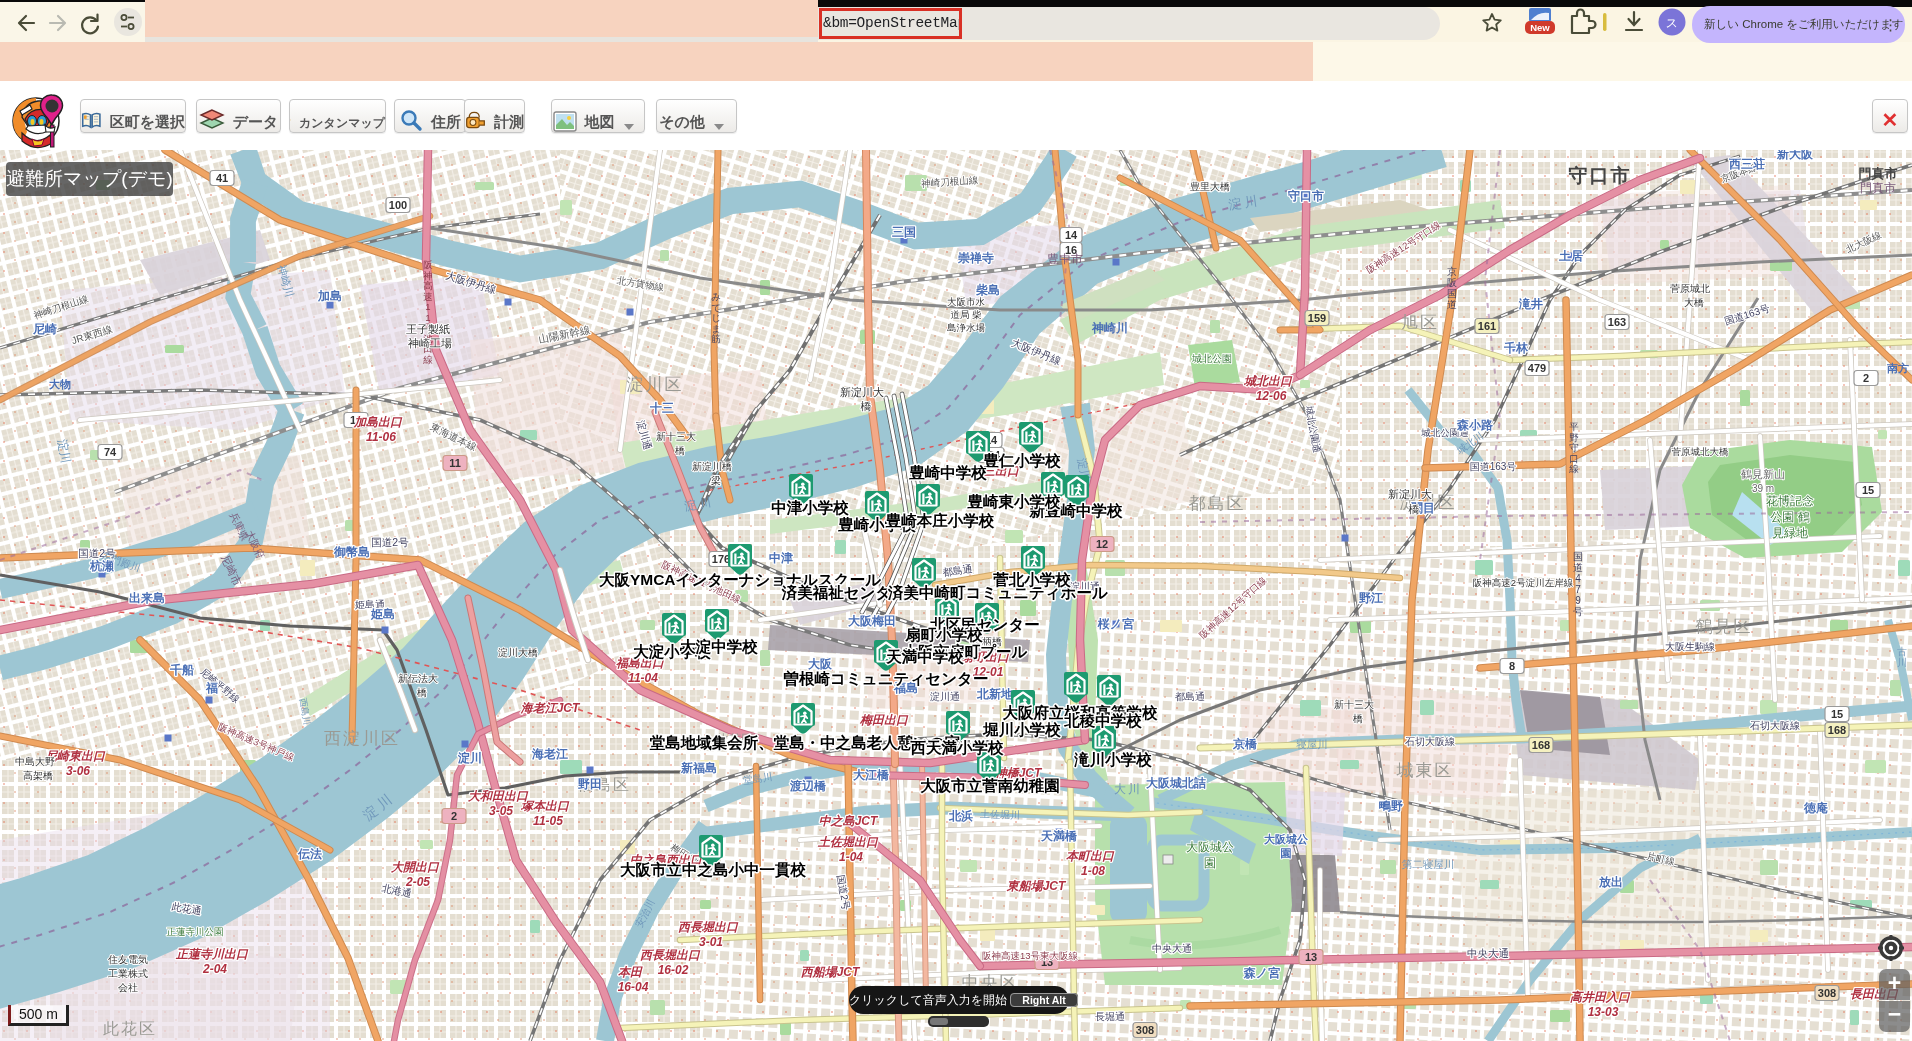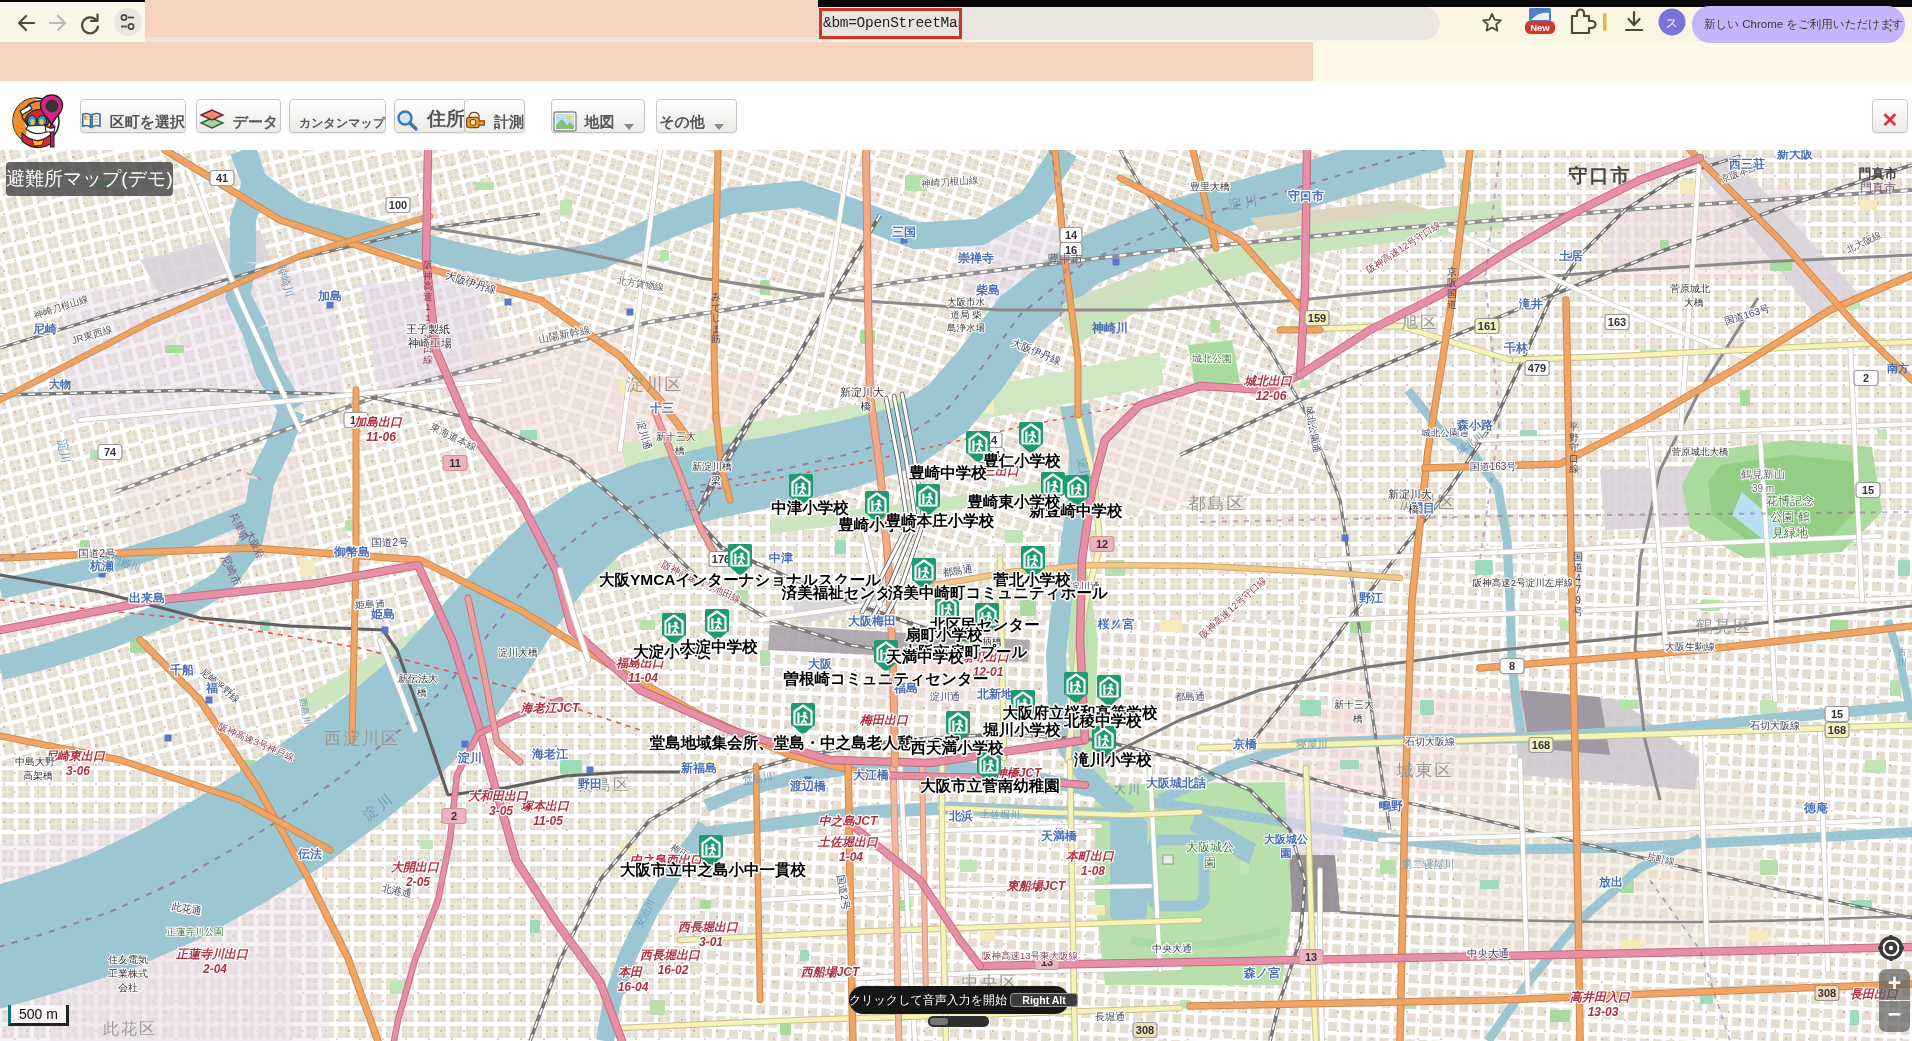--- a/index.html
+++ b/index.html
@@ -27,21 +27,21 @@
 .tbtn span { white-space:nowrap; }
 #map { position:absolute; left:0; top:150px; }
 #demolabel { position:absolute; left:6px; top:162px; width:167px; height:34px; background:rgba(68,68,68,0.82);
   color:#fff; font-size:19px; line-height:34px; border-radius:4px; }
 #voicepill { position:absolute; left:849px; top:986px; width:220px; height:28px; background:#161616; border-radius:14px;
   color:#fff; font-size:12px; line-height:28px; text-align:center; white-space:nowrap; }
 #keycap { border:1.5px solid #9a9a9a; border-radius:4px; background:#3c3c3c; padding:0px 11px; font-size:10.5px; font-weight:bold; }
 #voicebar { position:absolute; left:928px; top:1016px; width:61px; height:11px; background:#2e2e2e; border-radius:5px; }
 #voicebar div { width:18px; height:7px; margin:2px; background:#777; border-radius:3px; }
 #scalebox { position:absolute; left:8px; top:1005px; width:61px; height:21px; background:rgba(255,255,255,0.55);
-  border-left:3px solid #0f766e; border-right:3px solid #222; border-bottom:3px solid #222;
+  border-left:3px solid #7f1d1d; border-right:3px solid #222; border-bottom:3px solid #222;
   font-size:14px; color:#111; line-height:18px; text-align:center; }
 #locbtn { position:absolute; left:1876px; top:933px; }
 #zoomin, #zoomout { position:absolute; left:1879px; width:31px; height:31px; background:rgba(95,95,95,0.72);
   font-size:23px; color:#fff; text-align:center; line-height:29px; font-weight:bold; }
 #zoomin { top:969px; border-radius:7px 7px 0 0; }
 #zoomout { top:1001px; border-radius:0 0 7px 7px; line-height:26px; }
 </style></head><body>
 <div id="page">
     <svg id="map" width="1912" height="891" viewBox="0 150 1912 891" font-family="Liberation Sans, sans-serif">
       <defs>
@@ -993,21 +993,21 @@
           <path d="M5 16 q-4 -9 6 -10 q9 -1 7 5 q-2 6 -8 4 q-5 -1 -4 5 l2 3" fill="none" stroke="#e8b820" stroke-width="3.5"></path>
           <circle cx="16" cy="5" r="3.2" fill="#d04a4a" stroke="#7a1a1a" stroke-width="1"></circle>
         </svg>
         <span style="font-size:12px">カンタンマップ</span>
       </div>
       <div class="tbtn" style="left:394px;width:72px">
         <svg width="24" height="24" viewBox="0 0 24 24">
           <circle cx="10" cy="10" r="6.5" fill="#cfe6f8" stroke="#3a7ab8" stroke-width="2.4"></circle>
           <path d="M15 15 L21 21" stroke="#3a7ab8" stroke-width="3.4" stroke-linecap="round"></path>
         </svg>
-        <span style="font-size:19px">住所</span>
+        <span style="font-size:15px">住所</span>
       </div>
       <div class="tbtn" style="left:464px;width:61px">
         <svg width="25" height="24" viewBox="0 0 25 24">
           <rect x="2" y="9" width="15" height="12" rx="3" fill="#f0a030" stroke="#7a4a10" stroke-width="1.5"></rect>
           <circle cx="9.5" cy="15" r="3.5" fill="#fde8c0" stroke="#7a4a10" stroke-width="1.2"></circle>
           <path d="M17 13 h6 v5 h-6" fill="#f0a030" stroke="#7a4a10" stroke-width="1.5"></path>
           <path d="M5 9 q0 -6 6 -6 q6 0 6 6" fill="none" stroke="#7a4a10" stroke-width="1.5"></path>
         </svg>
         <span style="font-size:15px">計測</span>
       </div>

